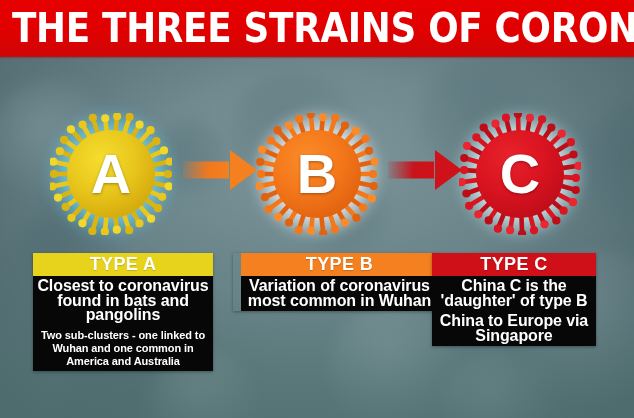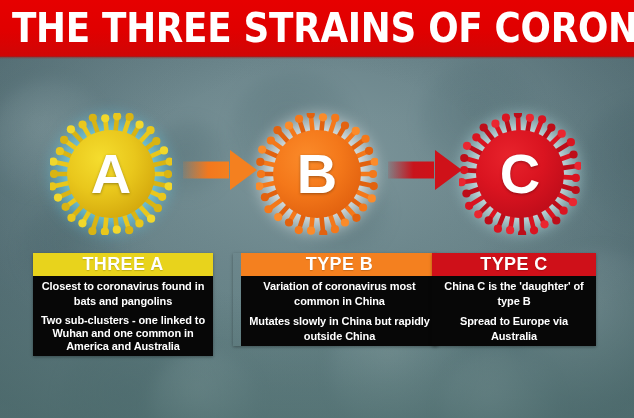--- a/index.html
+++ b/index.html
@@ -174,21 +174,21 @@
     height: 23px;
     line-height: 23px;
     text-align: center;
     letter-spacing: 0.4px;
     text-shadow: 0 1px 1px rgba(0,0,0,0.18);
   }
   .box-row {
     color: #ffffff;
     font-family: "Liberation Sans Narrow", "Liberation Sans", sans-serif;
     font-weight: bold;
-    font-size: 11px;
+    font-size: 16px;
     line-height: 14.5px;
     text-align: center;
     padding: 3px 4px;
     letter-spacing: -0.1px;
   }
   .box-row.small { font-size: 11px; line-height: 13px; }
   .box-row.dark  { background: #070707; }
   .box-row.grey  { background: #5c5c5c; }
 
   #box-a .box-header { background: #e8d31c; }
@@ -457,30 +457,29 @@
   <div class="arrow" id="arrow-ab" style="left:183px; top:150px; width:74px; height:40px;">
     <div class="shaft"></div>
     <div class="head"></div>
   </div>
   <div class="arrow" id="arrow-bc" style="left:388px; top:150px; width:74px; height:40px;">
     <div class="shaft"></div>
     <div class="head"></div>
   </div>
 
   <div class="info-box" id="box-a" style="left:33px; top:253px; width:180px;">
-    <div class="box-header">THREE A</div>
+    <div class="box-header">TYPE A</div>
     <div class="box-row dark">Closest to coronavirus found in bats and pangolins</div>
     <div class="box-row dark small">Two sub-clusters - one linked to Wuhan and one common in America and Australia</div>
   </div>
 
   <div class="info-box" id="box-b" style="left:233px; top:253px; width:197px;padding-left:8px;">
     <div class="box-header">TYPE B</div>
-    <div class="box-row dark">Variation of coronavirus most common in China</div>
-    <div class="box-row dark">Mutates slowly in China but rapidly outside China</div>
+    <div class="box-row dark">Variation of coronavirus most common in Wuhan</div>
   </div>
 
   <div class="info-box" id="box-c" style="left:432px; top:253px; width:164px;">
     <div class="box-header">TYPE C</div>
     <div class="box-row dark">China C is the 'daughter' of type B</div>
-    <div class="box-row dark">Spread to Europe via Australia</div>
+    <div class="box-row dark">China to Europe via Singapore</div>
   </div>
 
 </div>
 
 </body></html>

